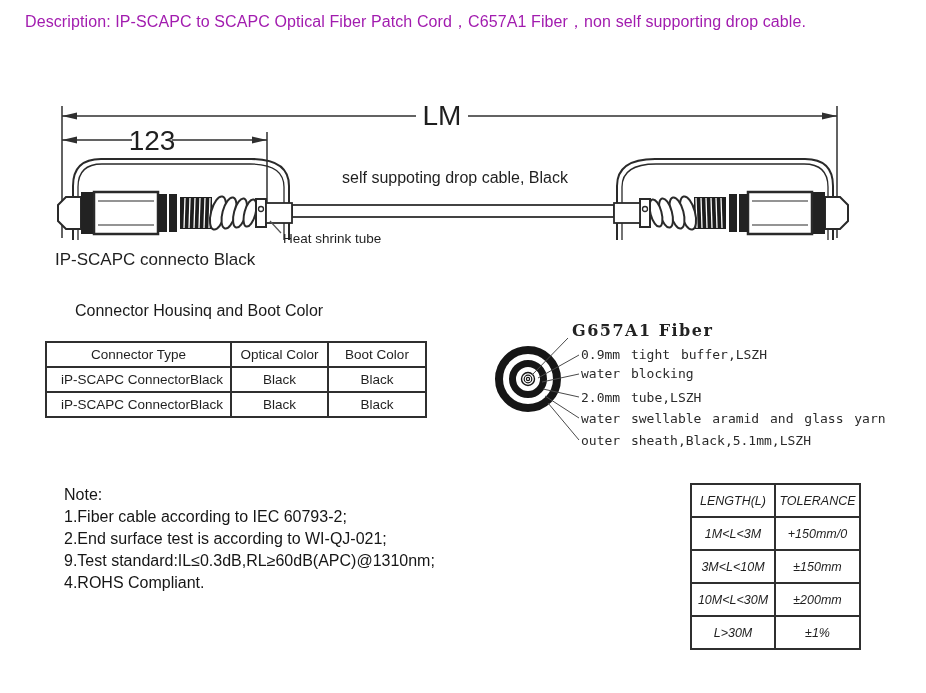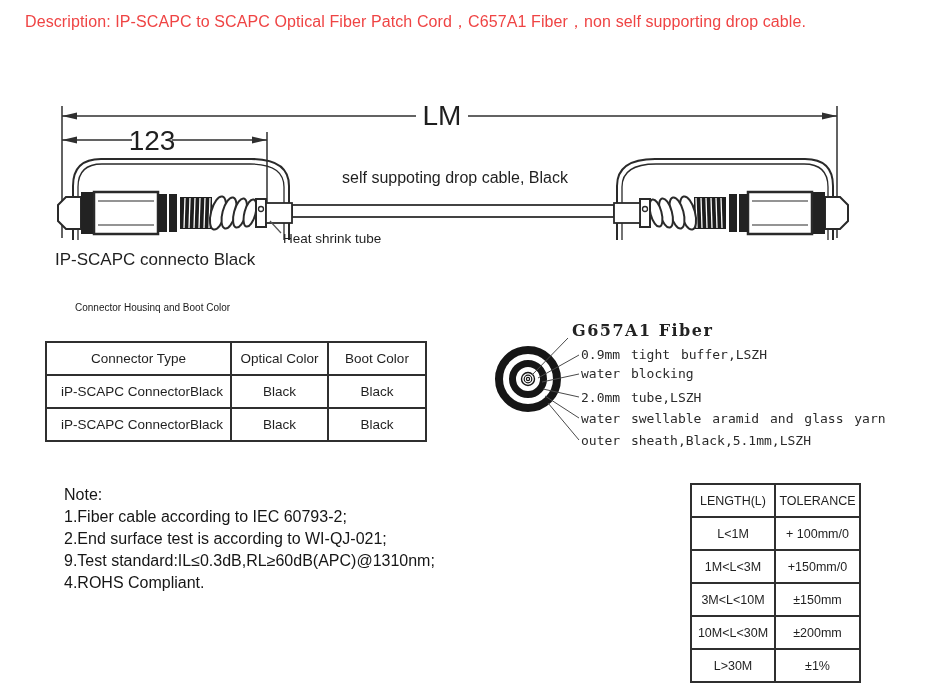--- a/index.html
+++ b/index.html
@@ -4,52 +4,52 @@
 <style>
   * { margin:0; padding:0; box-sizing:border-box; }
   html,body { background:#f6f6f6; }
   body { font-family:"Liberation Sans", sans-serif; color:#1f1f1f; }
   .page {
     position:relative; width:926px; height:693px; background:#ffffff;
     overflow:hidden; margin:0 auto;
   }
   .description {
     position:absolute; left:25px; top:12px; width:890px;
-    font-size:16px; letter-spacing:.1px; color:#ef4444;
+    font-size:16px; letter-spacing:.1px; color:#a21caf;
   }
   svg text { fill:#1f1f1f; }
   .dimtext { font-size:28px; font-family:"Liberation Sans",sans-serif; }
   .lbl     { font-size:16px; font-family:"Liberation Sans",sans-serif; }
   .lbl-sm  { font-size:13.5px; font-family:"Liberation Sans",sans-serif; }
   .lbl-lg  { font-size:17px; font-family:"Liberation Sans",sans-serif; }
 
   
   .cad-title { font-family:"DejaVu Serif", serif; font-size:16px; font-weight:600; letter-spacing:1.5px; fill:#222; }
   .cad-lbl   { font-family:"DejaVu Sans Mono", monospace; font-size:13px; word-spacing:3px; fill:#2a2a2a; }
 
   
   .conn-title {
-    position:absolute; left:75px; top:302px; font-size:10px; color:#1a1a1a;
+    position:absolute; left:75px; top:302px; font-size:16px; color:#1a1a1a;
   }
   table { border-collapse:collapse; table-layout:fixed; background:#fff; }
   td, th {
     border:2px solid #2f2f2f; font-weight:400; text-align:center;
     font-size:13.5px; color:#1f1f1f; overflow:hidden; white-space:nowrap;
   }
   .conn-table { position:absolute; left:45px; top:341px; width:380px; }
-  .conn-table tr { height:33px;padding-left:33px; }
+  .conn-table tr { height:25px;padding-left:33px; }
   .conn-table td.ltext { text-align:center; padding-left:7px; }
 
   .note {
     position:absolute; left:64px; top:484px; font-size:16px; line-height:22px; color:#161616;
   }
 
   .tol-table { position:absolute; left:690px; top:483px; width:169px; font-size:12.5px; }
   .tol-table tr { height:33px; }
-  .tol-table td, .tol-table th { font-size:12.5px; }
+  .tol-table td, .tol-table th { font-size:12.5px;font-style:italic; }
 </style>
 </head>
 <body>
 
 <div class="page">
 
   <div class="description">Description: IP-SCAPC to SCAPC Optical Fiber Patch Cord，C657A1 Fiber，non self supporting drop cable.</div>
 
   <svg style="position:absolute;left:0;top:80px" width="926" height="215" viewBox="0 0 926 215">
 
@@ -172,24 +172,20 @@
     <colgroup>
         <col style="width:84px">
         <col style="width:85px">
       </colgroup>
     <tbody>
         <tr>
       <th>LENGTH(L)</th>
       <th>TOLERANCE</th>
     </tr>
     <tr>
-      <td>L&lt;1M</td>
-      <td>+ 100mm/0</td>
-    </tr>
-    <tr>
       <td>1M&lt;L&lt;3M</td>
       <td>+150mm/0</td>
     </tr>
     <tr>
       <td>3M&lt;L&lt;10M</td>
       <td>±150mm</td>
     </tr>
     <tr>
       <td>10M&lt;L&lt;30M</td>
       <td>±200mm</td>

